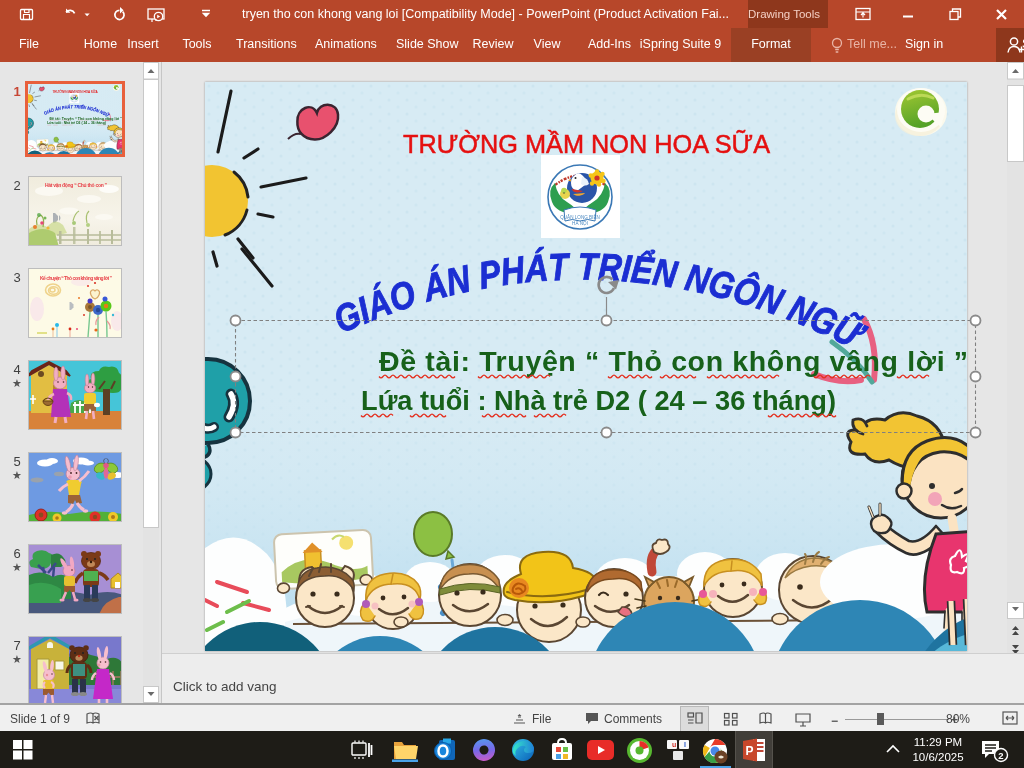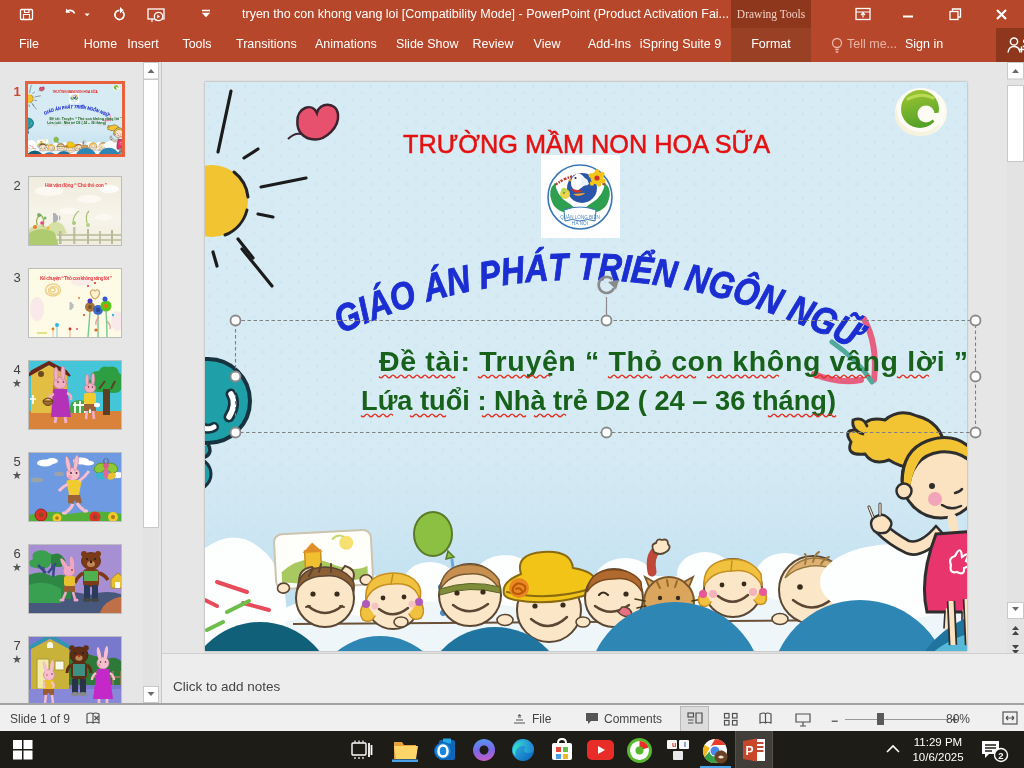--- a/index.html
+++ b/index.html
@@ -2,21 +2,21 @@
 <html><head>
 <meta charset="utf-8">
 <style>
 * { margin:0; padding:0; box-sizing:border-box; }
 html,body { width:1024px; height:768px; overflow:hidden; font-family:"Liberation Sans", sans-serif; }
 #app { position:absolute; left:0; top:0; width:1024px; height:768px; background:#E6E6E6; }
 
 #titlebar { position:absolute; left:0; top:0; width:1024px; height:28px; background:#B7472A; }
 #tabrow { position:absolute; left:0; top:28px; width:1024px; height:34px; background:#B7472A; }
 #title-text { position:absolute; left:242px; top:7px; width:500px; color:#fff; font-size:12.5px; white-space:nowrap; }
-#ctx-top { position:absolute; left:731px; top:0; width:80px; height:28px; background:#8E371C; color:#f4cfc4; font-size:11.5px; text-align:center; line-height:28px;font-family:Liberation Serif, serif; }
+#ctx-top { position:absolute; left:748px; top:0; width:80px; height:28px; background:#8E371C; color:#f4cfc4; font-size:11.5px; line-height:28px; }
 #ctx-bot { position:absolute; left:731px; top:28px; width:80px; height:34px; background:#9A4024; color:#fff; font-size:12.5px; text-align:center; line-height:32px; }
 .tab { position:absolute; top:28px; height:34px; color:#fff; font-size:12.5px; line-height:32px; text-align:center; white-space:nowrap; }
 #share-btn { position:absolute; left:996px; top:28px; width:74px; height:34px; background:#8E371C; color:#fff; font-size:12.5px; line-height:32px; text-align:left; }
 #tellme { position:absolute; left:847px; top:28px; height:34px; color:#e8b4a6; font-size:12.5px; line-height:32px; }
 #signin { position:absolute; left:905px; top:28px; height:34px; color:#fff; font-size:12.5px; line-height:32px; }
 
 #leftpanel { position:absolute; left:0; top:62px; width:162px; height:641px; background:#E6E6E6; }
 .thumb { position:absolute; left:28px; width:94px; height:70px; background:#fff; border:1px solid #bdbdbd; overflow:hidden; }
 #thumb1sel { position:absolute; left:25px; top:81px; width:100px; height:76px; border:3px solid #E8603C; background:#fff; }
 #lp-sep { position:absolute; left:161px; top:62px; width:1px; height:641px; background:#c6c6c6; }
@@ -731,21 +731,21 @@
       <circle cx="606.5" cy="320.5" r="5"></circle>
       <circle cx="975.5" cy="320.5" r="5"></circle>
       <circle cx="235.5" cy="376.5" r="5"></circle>
       <circle cx="975.5" cy="376.5" r="5"></circle>
       <circle cx="235.5" cy="432.5" r="5"></circle>
       <circle cx="606.5" cy="432.5" r="5"></circle>
       <circle cx="975.5" cy="432.5" r="5"></circle>
     </g>
   </svg>
   <div id="notes">
-      <span>Click to add notes</span>
+      <span>Click to add vang</span>
     </div>
   <div id="statusbar">
     <span style="position:absolute;left:10px;top:7px;">Slide 1 of 9</span>
     <svg style="position:absolute;left:84px;top:5px;" width="18" height="18" viewBox="0 0 18 18" fill="none" stroke="#555" stroke-width="1.2">
       <path d="M 3 4 q 4 -2 6 0 q 2 -2 6 0 v 9 q -4 -1.5 -6 0 q -2 -1.5 -6 0 z M 9 4 v 9"></path>
       <path d="M 10.5 6 l 4 4 M 14.5 6 l -4 4" stroke-width="1.4"></path>
     </svg>
     <svg style="position:absolute;left:512px;top:7px;" width="16" height="14" viewBox="0 0 16 14" fill="none" stroke="#555" stroke-width="1.2">
       <path d="M 2 11 h 11 M 4 8 h 7 M 6 5 h 3"></path>
         <path d="M 7.5 2 l 2 2 h -4 z" fill="#555" stroke="none"></path>

